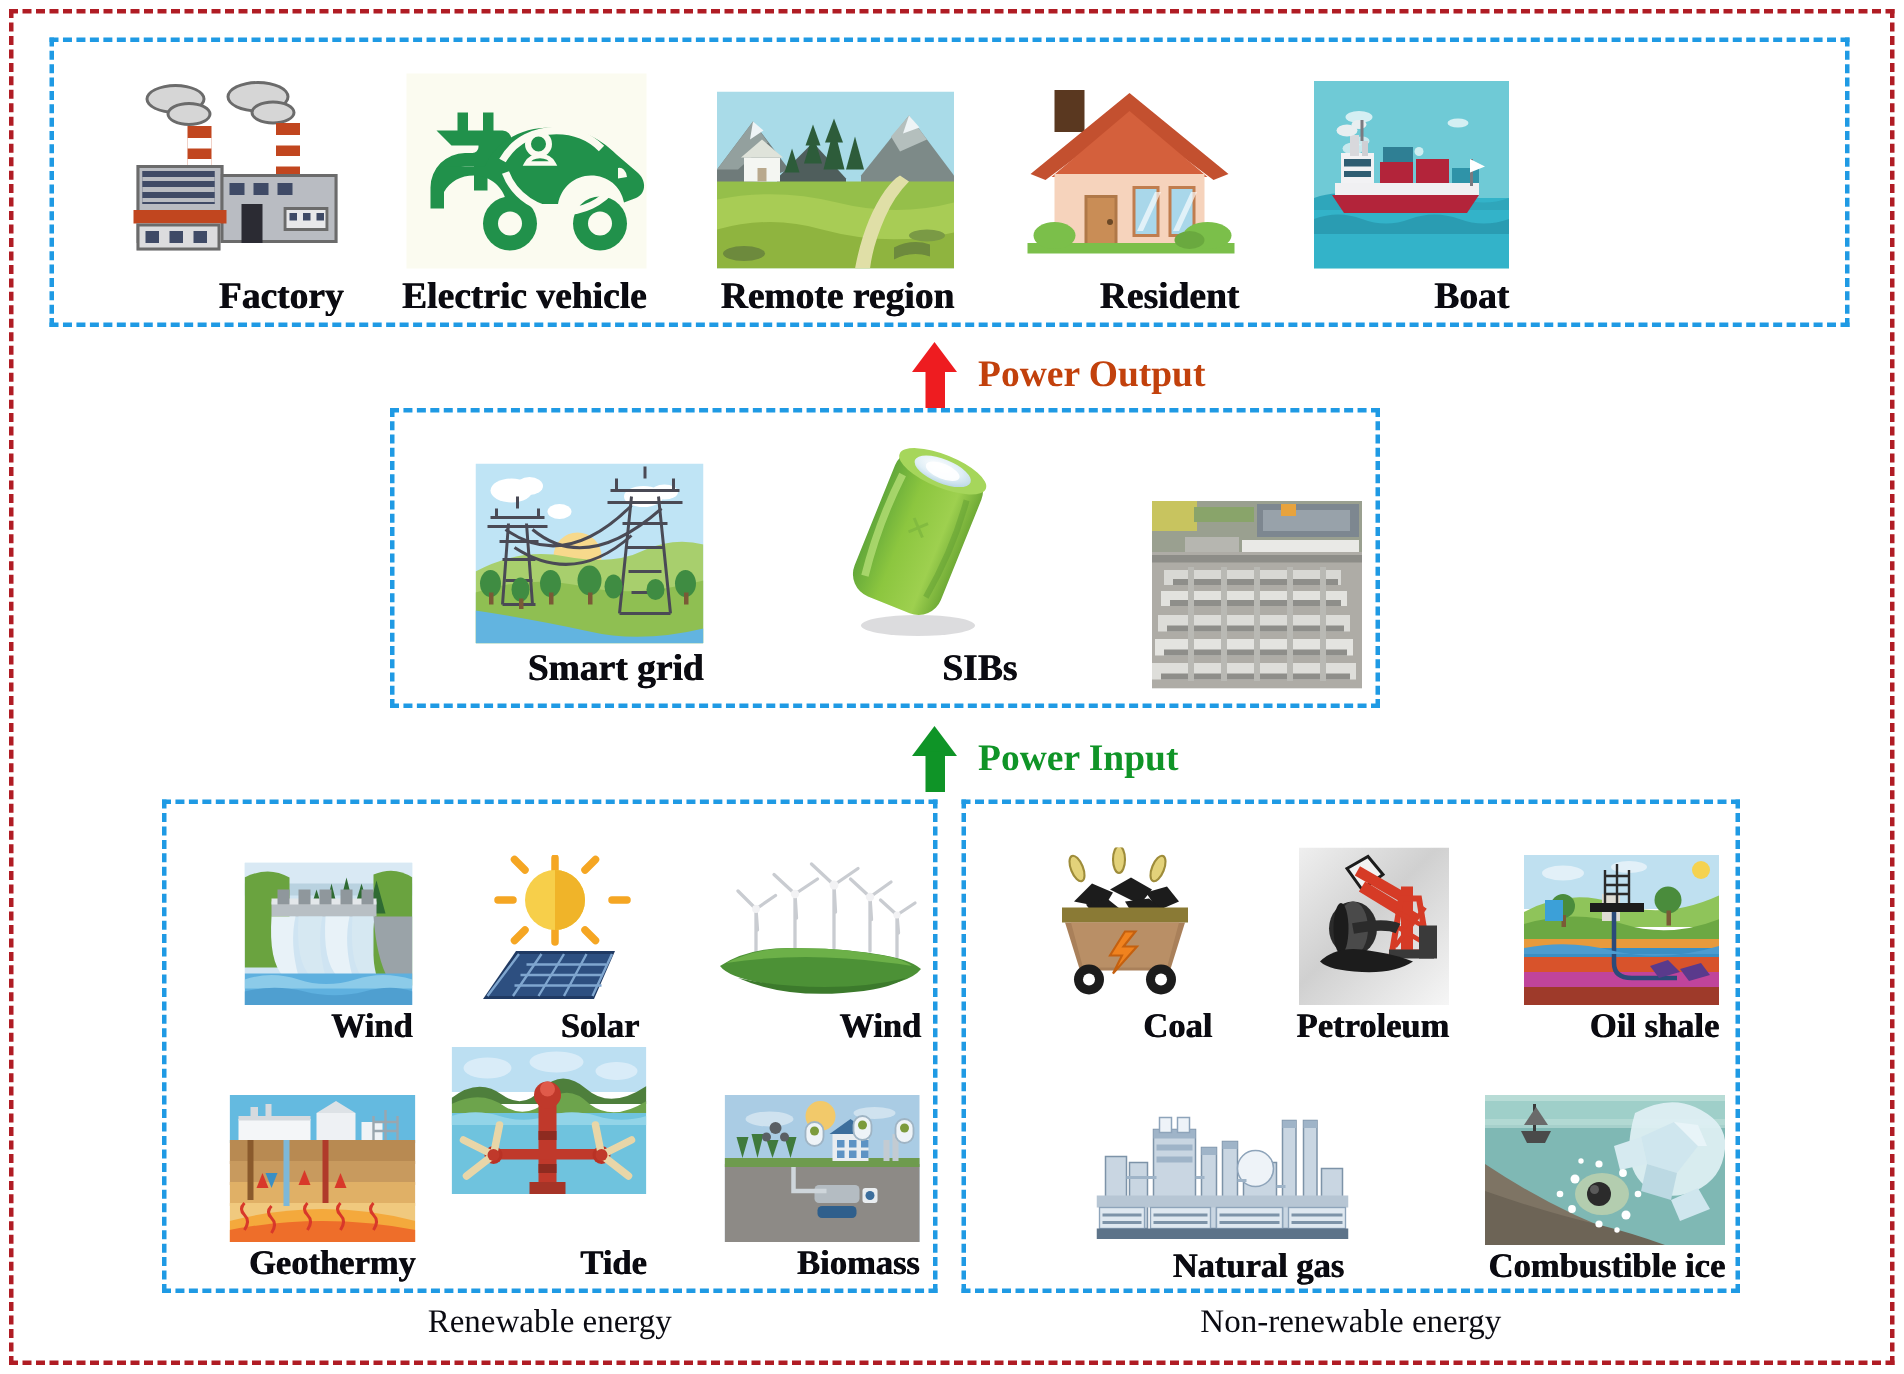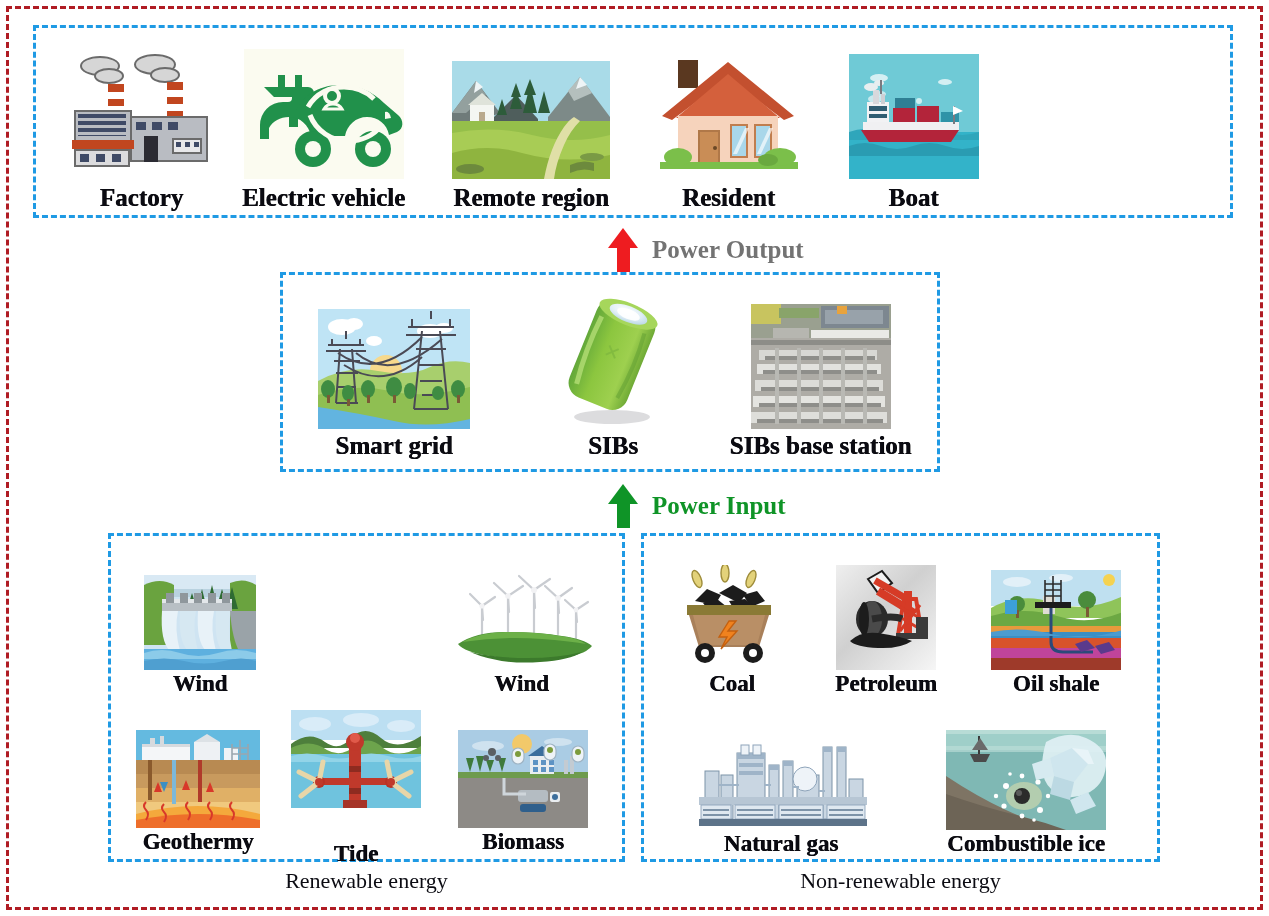--- a/index.html
+++ b/index.html
@@ -21,30 +21,30 @@
 
   
   .blue-panel {
     position: absolute;
     border: 3px dashed #1f9ae4;
     background: #ffffff;
   }
 
   
   #applications-panel { left: 33px;  top: 25px;  width: 1200px; height: 193px; }
-  #storage-panel      { left: 280px; top: 272px; width: 660px;  height: 200px; }
+  #storage-panel      { left: 260px; top: 272px; width: 660px;  height: 200px; }
   #renewable-panel    { left: 108px; top: 533px; width: 517px;  height: 329px; }
   #nonrenewable-panel { left: 641px; top: 533px; width: 519px;  height: 329px; }
 
   
   .item {
     position: absolute;
     display: flex;
     flex-direction: column;
-    align-items: center;
+    align-items: flex-end;
     justify-content: flex-end;
   }
   .item .art {
     display: flex;
     align-items: flex-end;
     justify-content: center;
   }
   .item .caption {
     font-weight: bold;
     color: #0b0b12;
@@ -72,21 +72,21 @@
   }
   #renewable-label    { left: 108px; top: 868px; width: 517px; }
   #nonrenewable-label { left: 641px; top: 868px; width: 519px; }
 
   
   .flow-group { position: absolute; display: flex; align-items: center; }
   .flow-label {
     font-size: 25px; font-weight: bold; white-space: nowrap; margin-left: 14px;
   }
   #power-output-group { left: 608px; top: 228px; }
-  #power-output-group .flow-label { color: #737373; }
+  #power-output-group .flow-label { color: #c2410c; }
   #power-input-group  { left: 608px; top: 484px; }
   #power-input-group .flow-label { color: #0f9427; }
 
   .up-arrow { width: 30px; height: 44px; position: relative; }
   .up-arrow .shaft {
     position: absolute; left: 9px; bottom: 0; width: 13px; height: 27px;
   }
   .up-arrow .head {
     position: absolute; left: 0; top: 0;
     width: 0; height: 0;
@@ -481,21 +481,20 @@
             <rect x="24" y="44" width="4" height="76"></rect>
               <rect x="46" y="44" width="4" height="76"></rect>
             <rect x="68" y="44" width="4" height="76"></rect>
               <rect x="90" y="44" width="4" height="76"></rect>
             <rect x="112" y="44" width="4" height="76"></rect>
           </g>
           <rect x="0" y="36" width="140" height="5" fill="#8d8d88"></rect>
         </svg>
       </div>
     </div>
-    <div class="caption">SIBs base station</div>
   </div>
 </div>
 
 <div class="flow-group" id="power-input-group">
   <div class="up-arrow">
     <div class="head"></div>
       <div class="shaft"></div>
   </div>
   <div class="flow-label">Power Input</div>
 </div>
@@ -534,20 +533,43 @@
           <path d="M86 36 q2 28 10 42 h16 V36 z" fill="#9aa3a8"></path>
           <rect x="0" y="74" width="112" height="21" fill="#5eb0df"></rect>
           <path d="M0 78 q18 -6 36 0 q18 6 38 0 q18 -6 38 0 v6 H0 z" fill="#8ccbe9"></path>
           <path d="M0 86 q20 -5 40 0 q20 5 40 0 q18 -5 32 0 v9 H0 z" fill="#4f9fd0"></path>
         </svg>
       </div>
     </div>
     <div class="caption">Wind</div>
   </div>
 
+  <div class="item" style="left:165px; top:10px; width:150px; height:150px;">
+    <div class="art">
+      <div class="solar-art">
+        <svg width="112" height="100" viewBox="0 0 112 100">
+          <g stroke="#f5a623" stroke-width="5" stroke-linecap="round">
+            <path d="M56 2 v10 M56 50 v8 M28 30 h-10 M94 30 h10"></path>
+            <path d="M36 10 l-7 -7 M76 10 l7 -7 M36 50 l-7 7 M76 50 l7 7"></path>
+          </g>
+          <circle cx="56" cy="30" r="20" fill="#f7cf4a"></circle>
+          <path d="M56 10 a20 20 0 0 1 0 40 z" fill="#f0b429"></path>
+          <g transform="translate(0,4)">
+            <polygon points="30,60 96,60 82,92 8,92" fill="#203a63"></polygon>
+            <polygon points="32,62 94,62 81,90 11,90" fill="#2d4f80"></polygon>
+            <g stroke="#7fa6cf" stroke-width="1.6" fill="none">
+              <path d="M32 62 L11 90 M47 62 L28 90 M62 62 L45 90 M77 62 L62 90 M94 62 L81 90"></path>
+              <path d="M37 69 h53 M33 76 h55 M29 83 h58"></path>
+            </g>
+          </g>
+        </svg>
+      </div>
+    </div>
+    <div class="caption">Solar</div>
+  </div>
 
   <div class="item" style="left:318px; top:10px; width:185px; height:150px;">
     <div class="art">
       <div class="wind-art">
         <svg width="142" height="100" viewBox="0 0 142 100">
           <g stroke="#c9ccd1" stroke-width="2.2" fill="none" stroke-linecap="round">
             <path d="M30 66 v-30 M30 36 l-12 -12 M30 36 l13 -9 M30 36 l1 14"></path>
             <path d="M56 64 v-38 M56 26 l-14 -13 M56 26 l15 -10 M56 26 l1 16"></path>
             <path d="M82 62 v-42 M82 20 l-15 -14 M82 20 l16 -11 M82 20 l1 18"></path>
             <path d="M106 64 v-36 M106 28 l-13 -12 M106 28 l14 -10 M106 28 l1 15"></path>
@@ -605,21 +627,21 @@
             <path d="M52 90 q4 -6 0 -10 q-4 -4 0 -8"></path>
             <path d="M74 90 q4 -6 0 -10 q-4 -4 0 -8"></path>
             <path d="M96 90 q4 -6 0 -10 q-4 -4 0 -8"></path>
           </g>
         </svg>
       </div>
     </div>
     <div class="caption">Geothermy</div>
   </div>
 
-  <div class="item" style="left:170px; top:180px; width:150px; height:150px;gap:32px;">
+  <div class="item" style="left:170px; top:168px; width:150px; height:150px;gap:32px;">
     <div class="art">
       <div class="tide-art scene">
         <svg class="abs" width="130" height="98" viewBox="0 0 130 98">
           <rect x="0" y="0" width="130" height="30" fill="#bcdff2"></rect>
           <ellipse cx="24" cy="14" rx="16" ry="7" fill="#d9ecf8"></ellipse>
           <ellipse cx="70" cy="10" rx="18" ry="7" fill="#d9ecf8"></ellipse>
           <ellipse cx="110" cy="16" rx="14" ry="6" fill="#d9ecf8"></ellipse>
           <path d="M0 34 q18 -14 34 -2 q14 10 26 -4 q14 -14 30 0 q16 14 40 -2 v12 H0 z" fill="#4e7f3c"></path>
           <path d="M0 38 q20 -10 36 2 q14 8 28 -4 q14 -12 28 2 q16 12 38 -2 v8 H0 z" fill="#6da44c"></path>
           <rect x="0" y="44" width="130" height="54" fill="#6fc3de"></rect>

